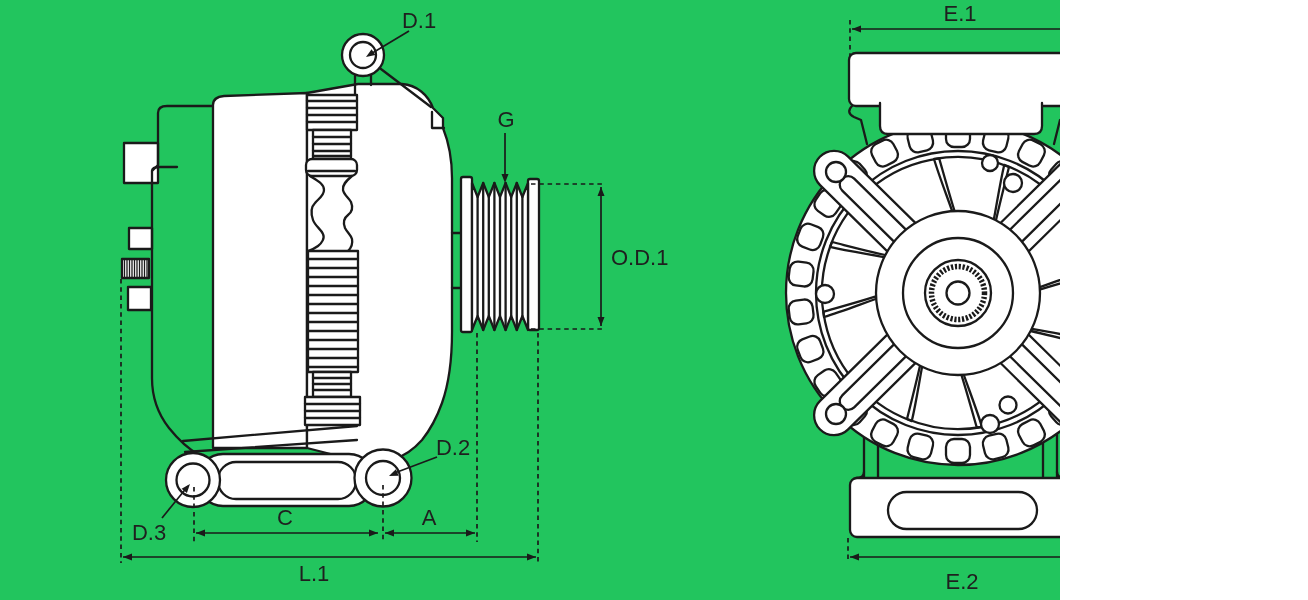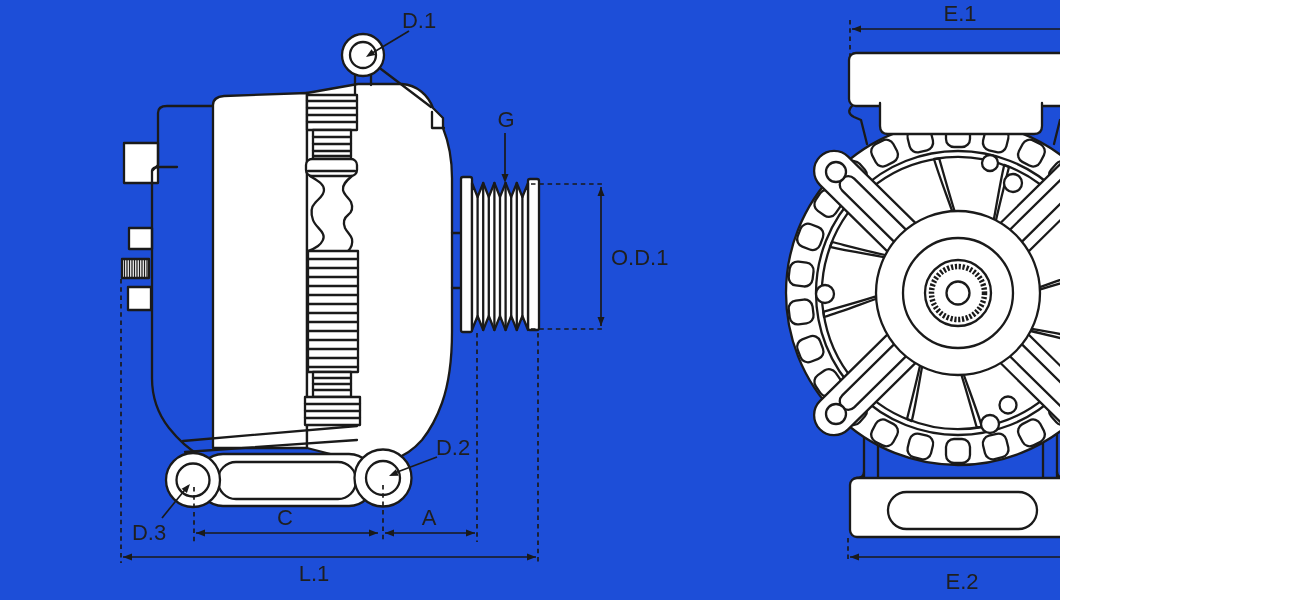--- a/index.html
+++ b/index.html
@@ -1,16 +1,16 @@
 <!DOCTYPE html>
 <html><head>
 <meta charset="utf-8">
 <style>
   html,body{margin:0;padding:0;background:#ffffff;}
-  .canvas{position:relative;width:1060px;height:600px;background:#1d4ed8;overflow:hidden;
+  .canvas{position:relative;width:1060px;height:600px;background:#22c55e;overflow:hidden;
           font-family:"Liberation Sans",sans-serif;text-align:right;}
   svg{display:block;}
   svg *{vector-effect:none;}
   .st{fill:none;stroke:#1a1a1a;stroke-width:2.3;stroke-linecap:round;stroke-linejoin:round;}
   .f{fill:#ffffff;stroke:#1a1a1a;stroke-width:2.3;stroke-linejoin:round;}
   .thin{stroke-width:1.3;}
   .dim{fill:none;stroke:#1a1a1a;stroke-width:1.7;stroke-linecap:butt;}
   .dash{fill:none;stroke:#1a1a1a;stroke-width:1.7;stroke-dasharray:4.5 3.8;stroke-linecap:butt;}
   .ah{fill:#1a1a1a;stroke:none;}
   .lbl{font-family:"Liberation Sans",sans-serif;font-size:22px;fill:#1f1f1f;stroke:none;}

